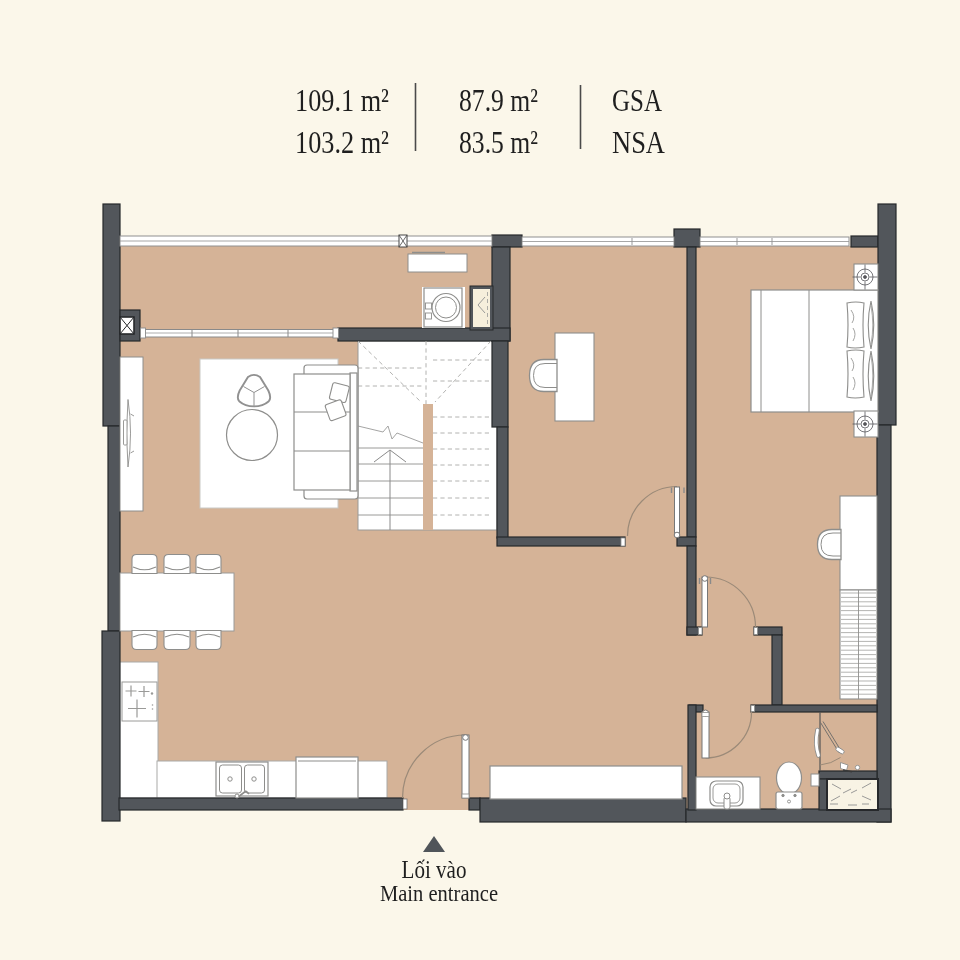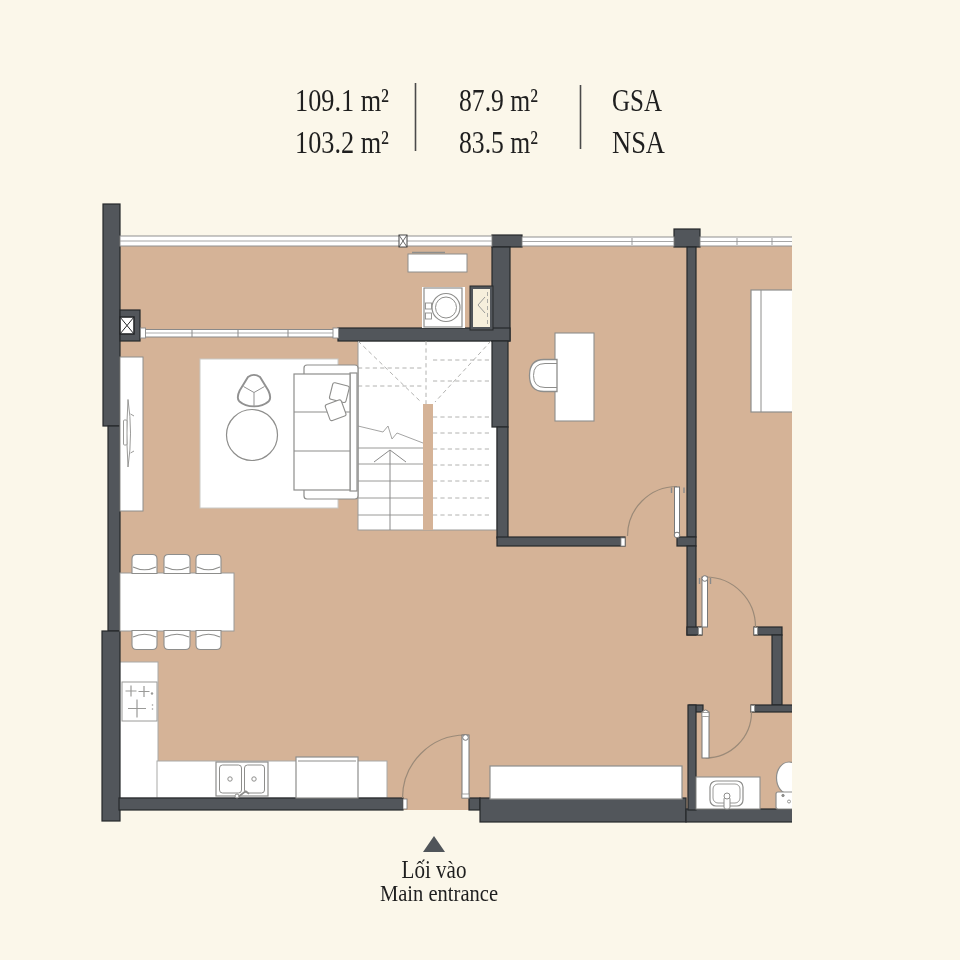--- a/index.html
+++ b/index.html
@@ -1,16 +1,16 @@
 <!DOCTYPE html>
 <html><head>
 <meta charset="utf-8">
 <style>
 html,body{margin:0;padding:0;background:#FBF7EA;}
-#page{width:792px;height:960px;position:relative;background:#FBF7EA;overflow:hidden;}
+#page{width:960px;height:960px;position:relative;background:#FBF7EA;overflow:hidden;}
 svg{display:block;}
 text{font-family:"Liberation Serif",serif;fill:#1f1f1f;}
 </style>
 </head>
 <body>
 <div id="page">
 <svg width="960" height="960" viewBox="0 0 960 960">
 
 <rect x="0" y="0" width="960" height="960" fill="#FBF7EA"></rect>
 

